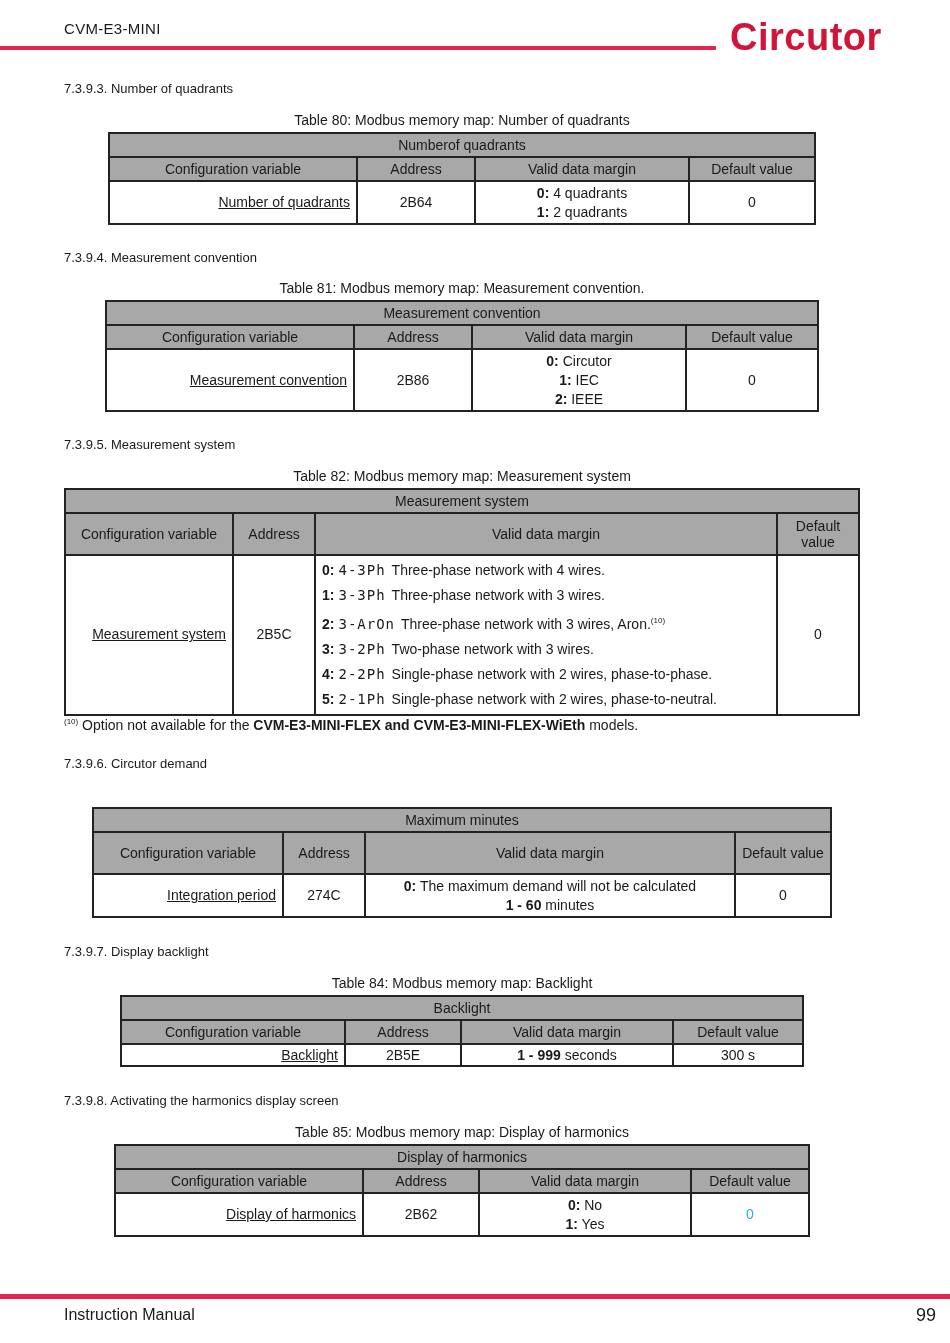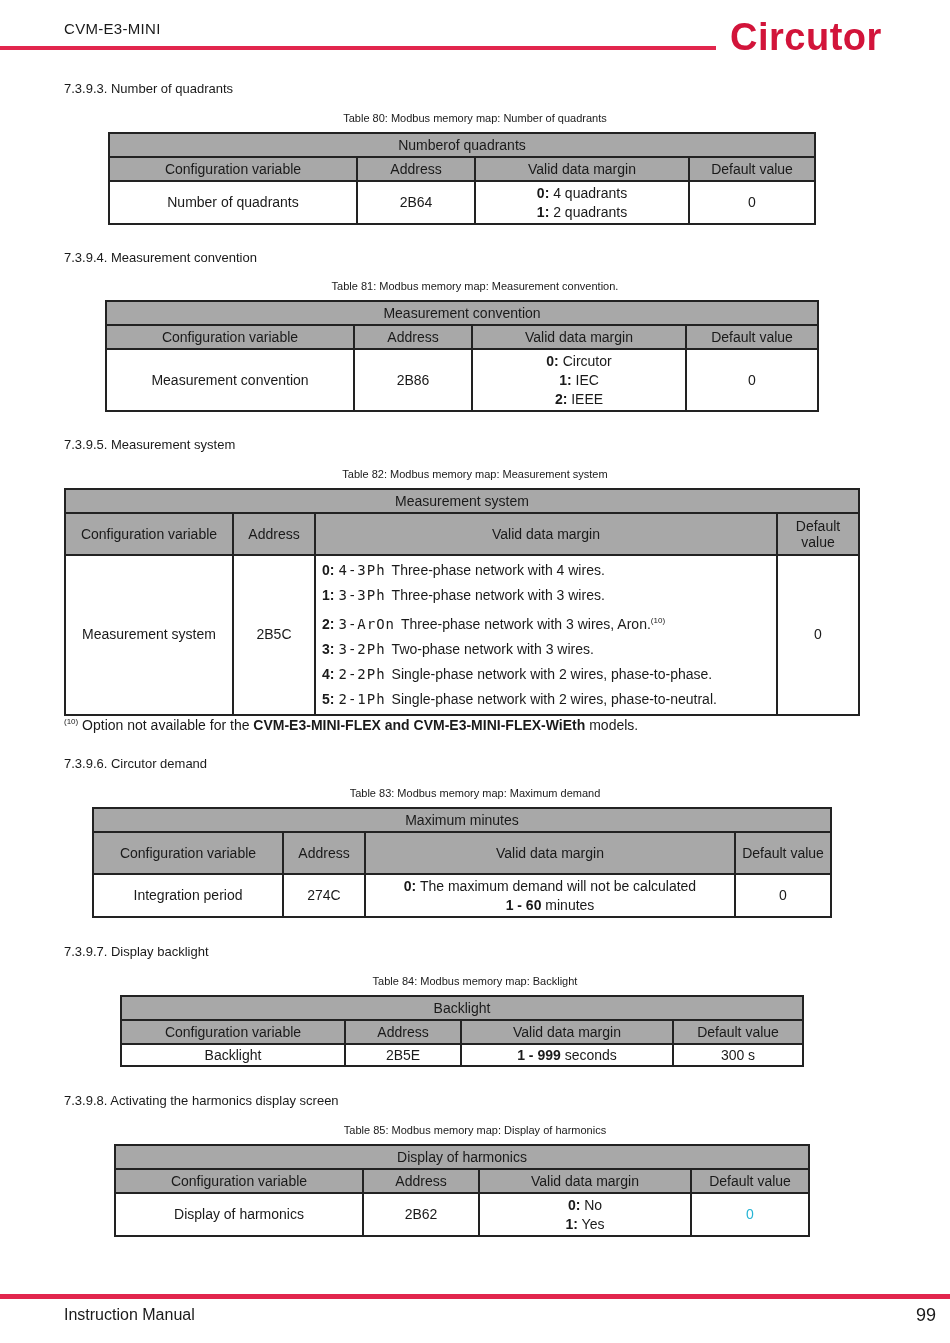--- a/index.html
+++ b/index.html
@@ -1,25 +1,25 @@
 <!DOCTYPE html>
 <html><head>
 <meta charset="utf-8">
 <style>
   body { margin:0; background:#fff; font-family:"Liberation Sans", sans-serif; color:#1a1a1a; }
   .page { position:relative; width:950px; height:1343px; overflow:hidden; background:#fff; }
   .hdr-title { position:absolute; left:64px; top:20px; font-size:15px; letter-spacing:0.3px; }
   .hdr-line { position:absolute; left:0; top:46px; width:716px; height:4px; background:#e2264d; }
   .logo { position:absolute; left:730px; top:16px; font-size:38px; color:#d2143a; font-weight:bold; letter-spacing:0.5px; }
   h3 { position:absolute; left:64px; margin:0; font-size:13px; font-weight:normal; color:#1a1a1a; }
-  .caption { position:absolute; left:0; width:924px; text-align:center; font-size:11px;padding-left:13px; }
+  .caption { position:absolute; left:0; width:924px; text-align:center; font-size:14px; }
   table { position:absolute; border-collapse:collapse; font-size:14px; }
   th { background:#a8a8a8; font-weight:normal; border:2px solid #222; padding:0 6px; height:22px; text-align:center;margin-left:28px; }
   td { border:2px solid #222; padding:0 6px; text-align:center; line-height:19px; }
-  td.left { text-align:center; }
+  td.left { text-align:right;text-decoration:underline; }
   b { font-weight:bold; }
   .lcd { font-family:"DejaVu Sans Mono", monospace; font-size:14px; letter-spacing:1px; margin:0 6px 0 4px; }
   .ms-lines div { line-height:25px; text-align:left; }
   .foot { position:absolute; left:64px; top:717px; font-size:14px; }
   .foot sup { font-size:8px; }
   .ftr-line { position:absolute; left:0; top:1294px; width:950px; height:5px; background:#e2264d; }
   .ftr-left { position:absolute; left:64px; top:1306px; font-size:16px; }
   .ftr-right { position:absolute; right:14px; top:1305px; font-size:18px; }
   .cyan { color:#26b4d4; }
 </style>
@@ -108,21 +108,20 @@
       </td>
       <td>0</td>
     </tr>
   </tbody>
     </table>
   <div class="foot">
     <sup>(10)</sup><span> Option not available for the </span><b>CVM-E3-MINI-FLEX and CVM-E3-MINI-FLEX-WiEth</b><span> models.</span>
   </div>
 
   <h3 style="top:756px">7.3.9.6. Circutor demand</h3>
-  <div class="caption" style="top:787px">Table 83: Modbus memory map: Maximum demand</div>
   <table style="left:92px;top:807px;width:740px">
     <tbody>
         <tr>
           <th colspan="4">Maximum minutes</th>
         </tr>
     <tr style="height:42px">
       <th style="width:176px">Configuration variable</th>
       <th style="width:68px">Address</th>
       <th style="width:356px">Valid data margin</th>
       <th>Default value</th>

